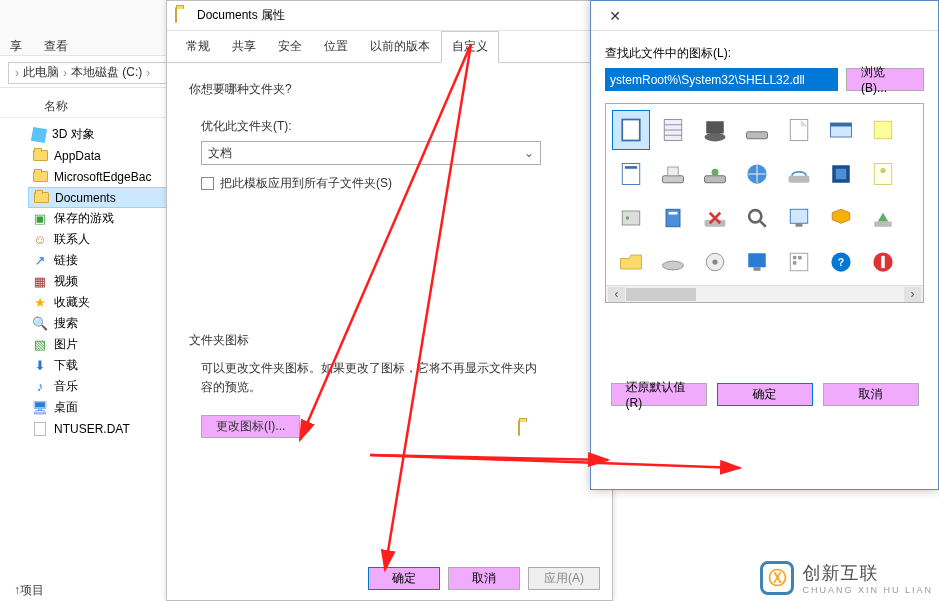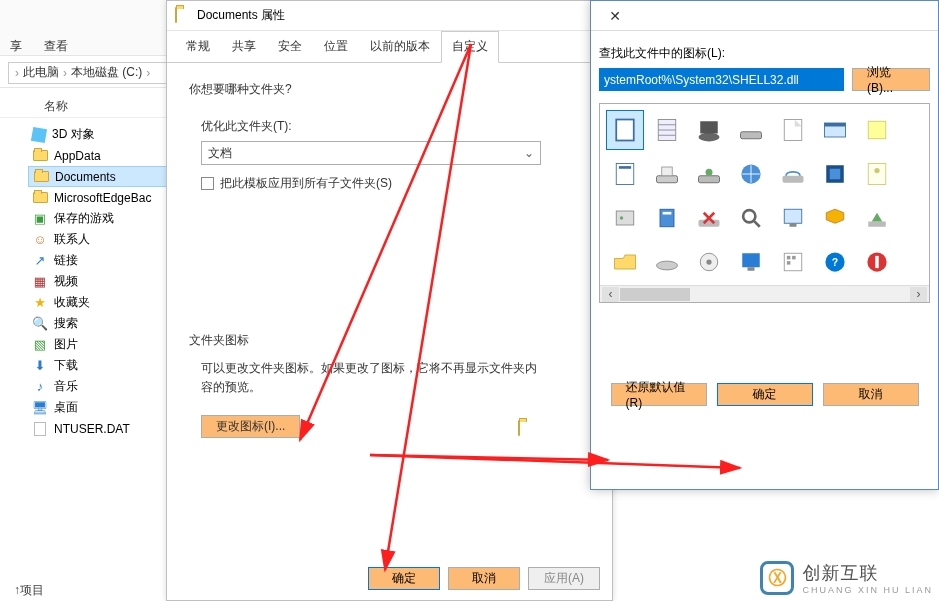--- a/index.html
+++ b/index.html
@@ -44,31 +44,31 @@
 .group-label{ margin-bottom:10px;}
 .sub-label{ margin:20px 0 6px 12px;}
 .combo { margin:0 0 10px 12px; width:340px; height:24px; border:1px solid #adadad; background:#fff; display:flex; align-items:center; padding:0 6px; justify-content:space-between;}
 .combo .cv{color:#333;}
 .combo .cd{color:#666;}
 .chk-row{ margin:6px 0 0 12px; display:flex; align-items:center; gap:6px;}
 .chk { width:13px; height:13px; border:1px solid #888; background:#fff;}
 .section-title{ margin-top:140px;}
 .desc{ margin:8px 0 0 12px; line-height:1.6; width:340px;}
 .icon-prev { position:absolute; right:60px; top:420px; width:34px; height:28px;}
-.btn { display:inline-flex; align-items:center; justify-content:center; height:23px; padding:0 14px; border:1px solid #adadad; background:#fdba74; cursor:default;}
+.btn { display:inline-flex; align-items:center; justify-content:center; height:23px; padding:0 14px; border:1px solid #adadad; background:#f0abfc; cursor:default;}
 .btn.default{ border:1px solid #0078d7;}
 .change-btn-row{ margin:18px 0 0 12px;}
 .dlg-footer{ position:absolute; left:0; right:0; bottom:0; height:44px; display:flex; justify-content:flex-end; align-items:center; gap:8px; padding:0 12px;}
 .btn.disabled{ color:#888; background:#efefef;}
 
 
 .dlg-icon { position:absolute; top:0; right:0; width:349px; height:490px; background:#fff; border:1px solid #5a8ac6; box-shadow:0 0 10px rgba(0,0,0,.25); z-index:5;}
 .dlg-icon .ititle{ height:30px; background:#fff; border-bottom:1px solid #dcdcdc; display:flex; align-items:center; justify-content:space-between; padding:0 10px;}
 .dlg-icon .ititle .close{ width:28px; text-align:center; font-size:14px; color:#333;}
-.dlg-icon .ibody{ padding:14px 8px;}
+.dlg-icon .ibody{ padding:14px 14px;}
 .path-row{ display:flex; gap:8px; margin:6px 0 12px;}
 .path-input{ flex:1; height:23px; border:1px solid #0078d7; background:#0078d7; color:#fff; display:flex; align-items:center; padding:0 4px; overflow:hidden; white-space:nowrap;}
 .icon-scroll{ border:1px solid #adadad; height:200px; overflow:hidden; position:relative; padding:6px; background:#fff;}
 .icon-grid{ display:grid; grid-template-columns:repeat(7,38px); grid-auto-rows:40px; gap:4px;}
 .cell{ width:38px; height:40px; display:flex; align-items:center; justify-content:center;}
 .cell.sel{ background:#cce8ff; border:1px solid #0078d7;}
 .sb-h{ position:absolute; left:0; right:0; bottom:0; height:17px; background:#f0f0f0; border-top:1px solid #dcdcdc; display:flex; align-items:center; justify-content:space-between; padding:0 2px;}
 .sb-h .ar{ width:17px; height:15px; background:#e1e1e1; display:flex; align-items:center; justify-content:center; color:#555;}
 .sb-h .thumb{ position:absolute; left:20px; width:70px; height:13px; top:2px; background:#cdcdcd;}
 .icon-buttons{ display:flex; gap:10px; justify-content:center; margin-top:80px;}
@@ -112,31 +112,31 @@
       <div class="item">
         <span class="ico ico-3d"></span>
         <span>3D 对象</span>
       </div>
       <div class="item">
         <span class="ico">
           <span class="ico-folder"></span>
         </span>
         <span>AppData</span>
       </div>
+      <div class="item">
+        <span class="ico">
+          <span class="ico-folder"></span>
+        </span>
+        <span>MicrosoftEdgeBac</span>
+      </div>
       <div class="item selected">
         <span class="ico">
           <span class="ico-folder"></span>
         </span>
         <span>Documents</span>
-      </div>
-      <div class="item">
-        <span class="ico">
-          <span class="ico-folder"></span>
-        </span>
-        <span>MicrosoftEdgeBac</span>
       </div>
       <div class="item">
         <span class="ico ico-game">▣</span>
         <span>保存的游戏</span>
       </div>
       <div class="item">
         <span class="ico ico-contact">☺</span>
         <span>联系人</span>
       </div>
       <div class="item">

